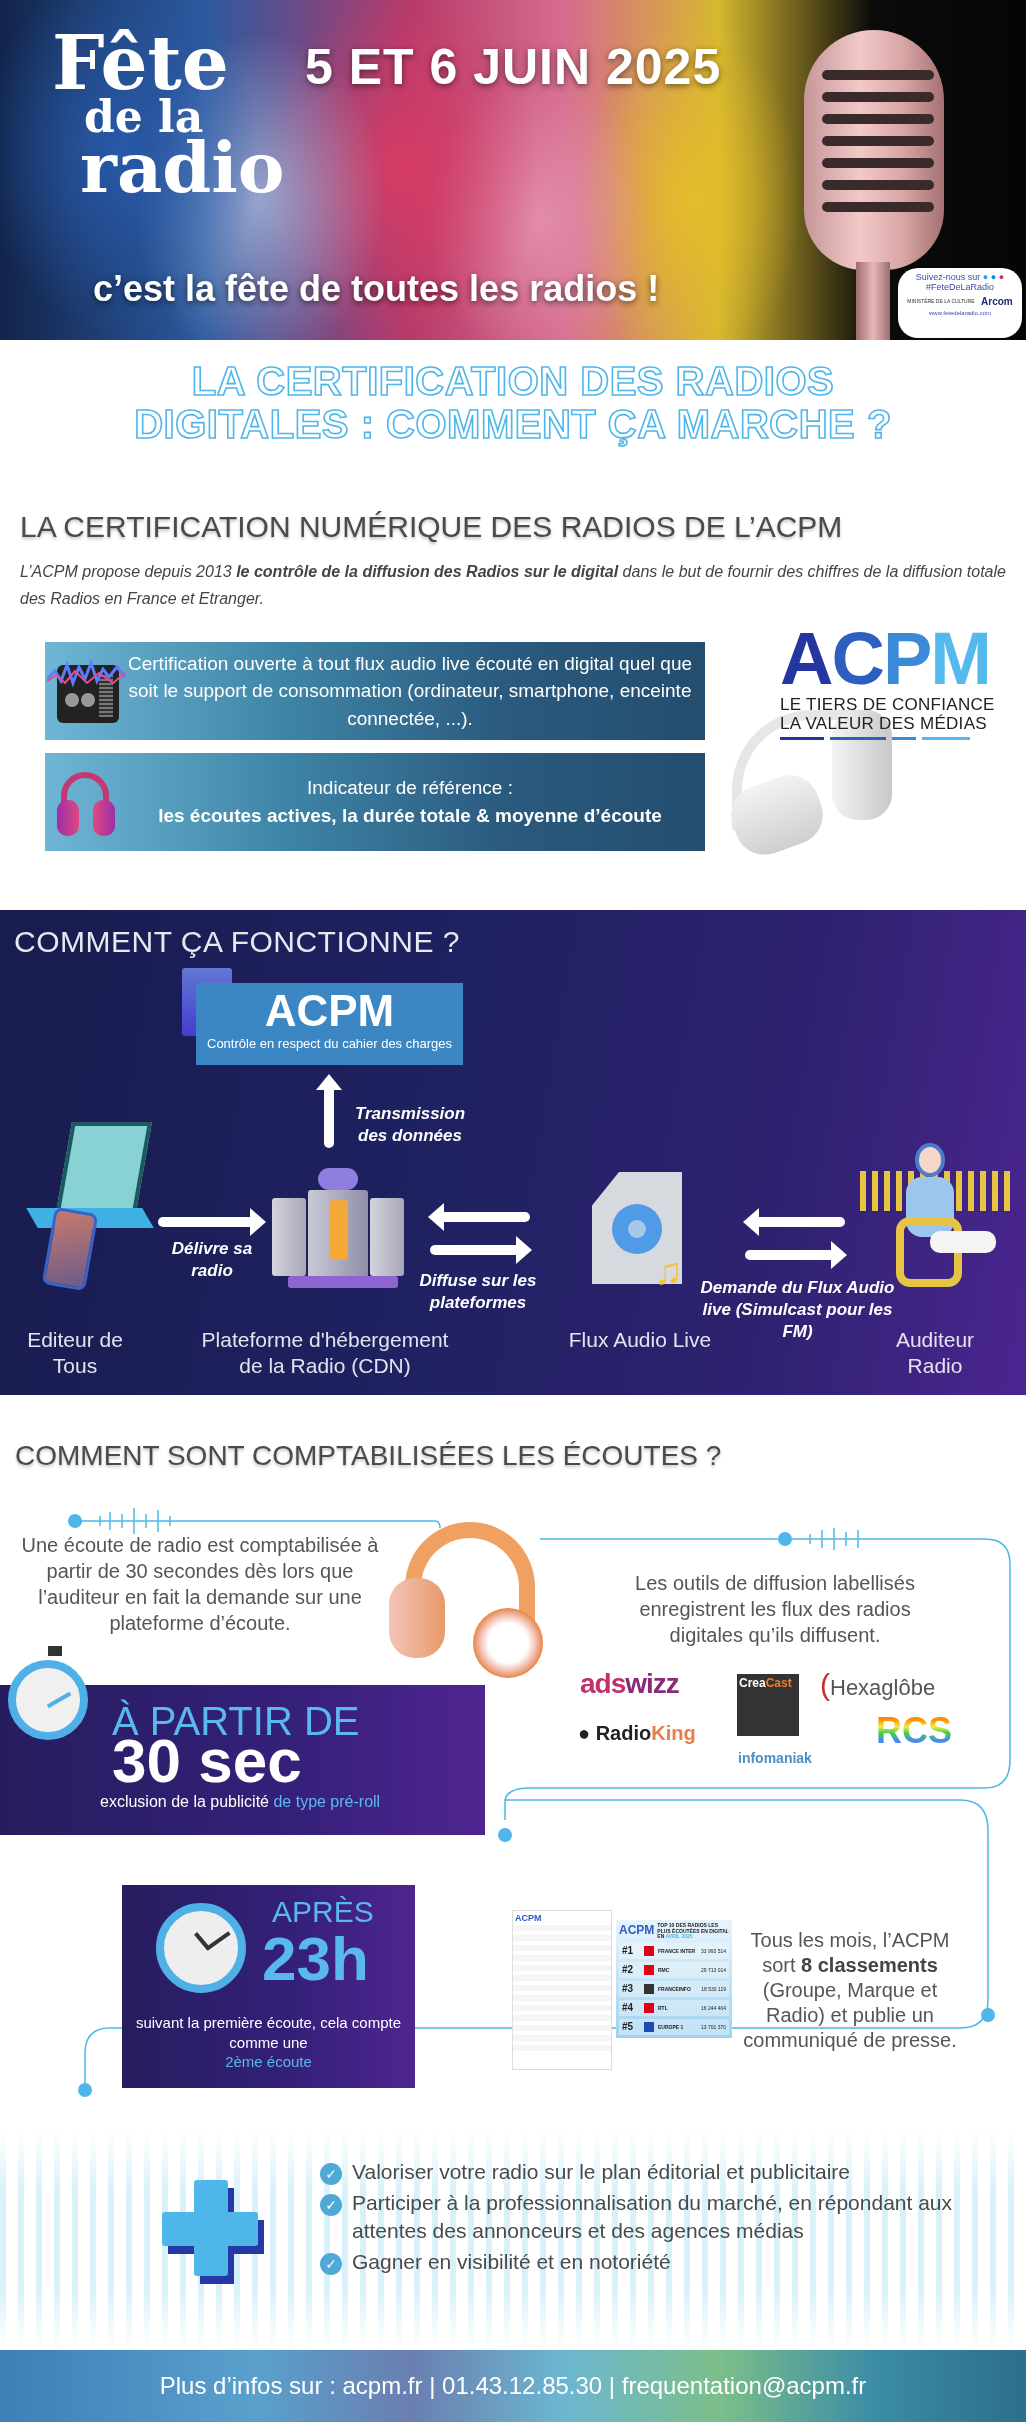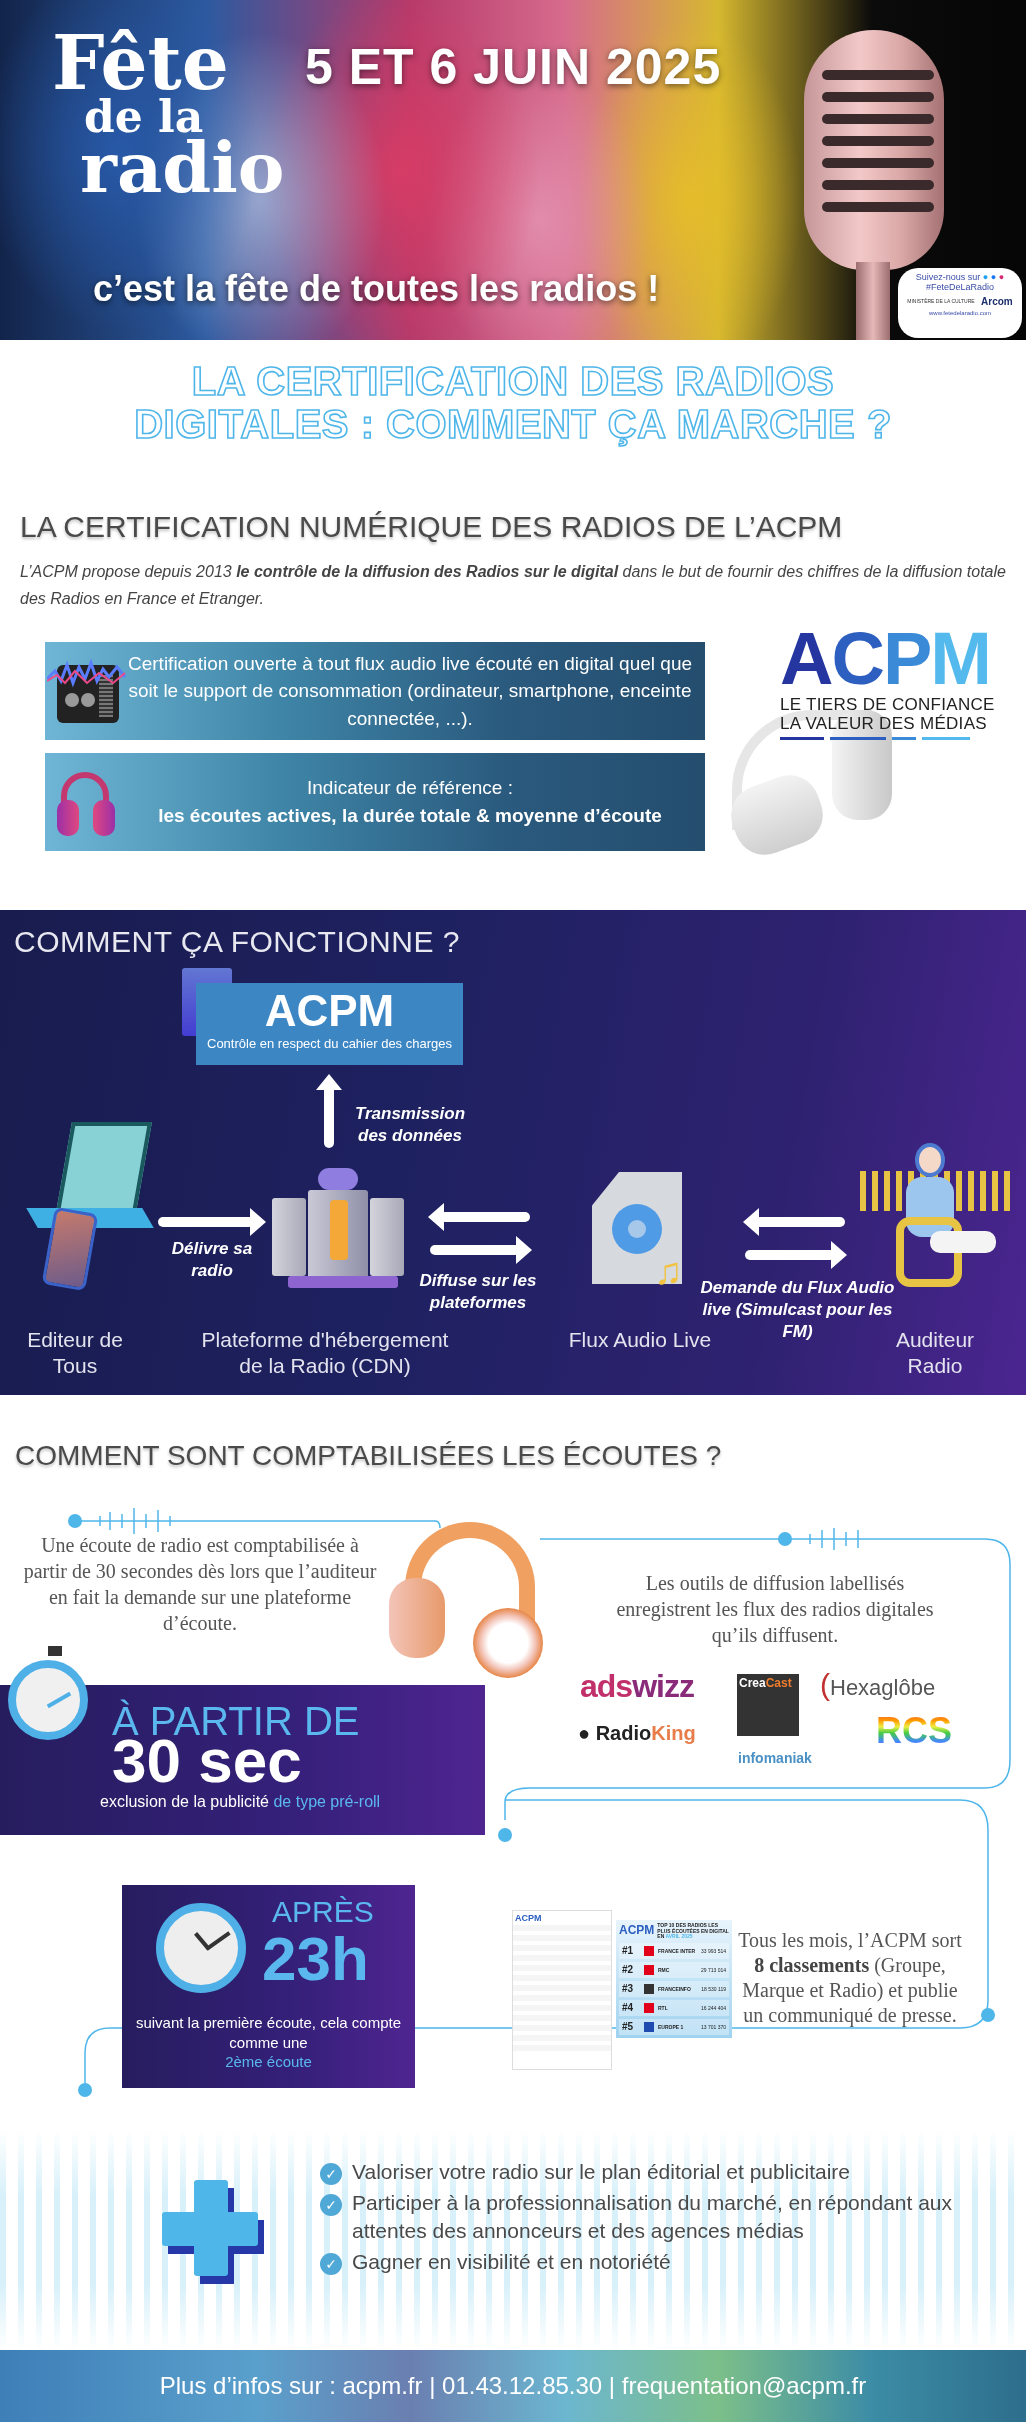--- a/index.html
+++ b/index.html
@@ -58,21 +58,21 @@
   .acpm-ctrl { left: 196px; top: 983px; width: 267px; height: 82px; background: #3d86c4; text-align: center; color: #fff; }
   .acpm-ctrl .big { font-size: 44px; font-weight: bold; line-height: 1.2; margin-top: 2px; }
   .acpm-ctrl .small { font-size: 13px; margin-top: -2px; }
   .clipboard { left: 182px; top: 968px; width: 50px; height: 68px; background: linear-gradient(180deg,#6a80e0,#4840e0); border-radius: 3px; opacity: 0.9; }
   .white-label { color: #fff; font-style: italic; font-weight: bold; font-size: 17px; text-align: center; line-height: 1.3; }
   .node-label { color: #e3e3ef; font-size: 21px; text-align: center; line-height: 1.25; }
   .arrow { height: 10px; background: #fff; border-radius: 5px; }
 
   
   .h3 { left: 15px; top: 1440px; font-size: 28px; color: #4a4a4a; text-shadow: 0 2px 3px rgba(0,0,0,0.25); }
-  .gray-p { font-size: 20px; color: #555; text-align: center; line-height: 1.3; font-weight: 300; font-family: Liberation Serif, serif; }
+  .gray-p { font-size: 20px; color: #555; text-align: center; line-height: 1.3; font-weight: 300; }
   .purple-box { background: linear-gradient(90deg, #261d5e 0%, #35207a 60%, #4f2590 100%); }
   .logo-txt { font-weight: bold; }
 
   .bg-bars { left: 0; top: 2130px; width: 1026px; height: 220px; opacity: 0.35; }
   .check { width: 22px; height: 22px; border-radius: 50%; background: #4fa8d6; color: #fff; font-size: 14px; text-align: center; line-height: 22px; flex: none; }
   .benefits { left: 320px; top: 2158px; width: 700px; }
   .benefit { display: flex; align-items: flex-start; gap: 10px; font-size: 21px; color: #4a4a4a; line-height: 1.3; font-weight: 300; margin-bottom: 4px; }
   .benefit .check { margin-top: 5px; }
 
   .footer { left: 0; top: 2350px; width: 1026px; height: 72px; background: linear-gradient(90deg, #3e7fb8 0%, #5aa0cc 25%, #6a7fb0 40%, #6cb6d0 55%, #7cbf8a 70%, #3c8ca6 85%, #2d6e8c 100%); color: #fff; text-align: center; font-size: 24px; line-height: 72px; }
@@ -283,21 +283,21 @@
     <span>exclusion de la publicité </span><span style="color:#5ab8ee">de type pré-roll</span>
   </div>
 </div>
 <div class="abs" style="left:8px;top:1660px;width:80px;height:80px;border-radius:50%;background:#f0f0f0;border:8px solid #4fb0e8">
   <div style="position:absolute;left:32px;top:-22px;width:14px;height:10px;background:#333"></div>
   <div style="position:absolute;left:30px;top:30px;width:26px;height:4px;background:#4fb0e8;transform:rotate(-30deg)"></div>
 </div>
 
 <div class="abs gray-p" style="left:610px;top:1570px;width:330px">Les outils de diffusion labellisés enregistrent les flux des radios digitales qu’ils diffusent.</div>
 
-<div class="abs logo-txt" style="left:580px;top:1668px;font-size:32px;color:#c1306b;letter-spacing:-1px"><span style="color:#c1306b">ads</span><span style="color:#8a2b7a">wizz</span></div>
+<div class="abs logo-txt" style="left:580px;top:1668px;font-size:28px;color:#c1306b;letter-spacing:-1px"><span style="color:#c1306b">ads</span><span style="color:#8a2b7a">wizz</span></div>
 <div class="abs" style="left:737px;top:1674px;width:62px;height:62px;background:#333;color:#fff;font-size:12px;font-weight:bold;padding:2px">Crea<span style="color:#f07d2c">Cast</span></div>
 <div class="abs" style="left:820px;top:1668px;font-size:22px;color:#555"><span style="color:#c23030;font-size:30px">(</span><span>Hexaglôbe</span></div>
 <div class="abs" style="left:578px;top:1722px;font-size:20px;color:#222;font-weight:bold">● Radio<span style="color:#e87d4a">King</span></div>
 <div class="abs" style="left:876px;top:1710px;font-size:36px;font-weight:bold;background:linear-gradient(180deg,#e44 0,#f90 25%,#ee4 40%,#4c4 55%,#48f 75%,#84c 100%);-webkit-background-clip:text;color:transparent">RCS</div>
 <div class="abs logo-txt" style="left:738px;top:1750px;font-size:14px;color:#4a90c4">infomaniak</div>
 
 <div class="abs purple-box" style="left:122px;top:1885px;width:293px;height:203px">
   <div class="abs" style="left:150px;top:10px;font-size:30px;color:#5ab8ee">APRÈS</div>
   <div class="abs" style="left:140px;top:38px;font-size:62px;color:#5ab8ee;font-weight:bold">23h</div>
   <div class="abs" style="left:10px;top:128px;width:273px;font-size:15px;color:#fff;text-align:center;line-height:1.3">

